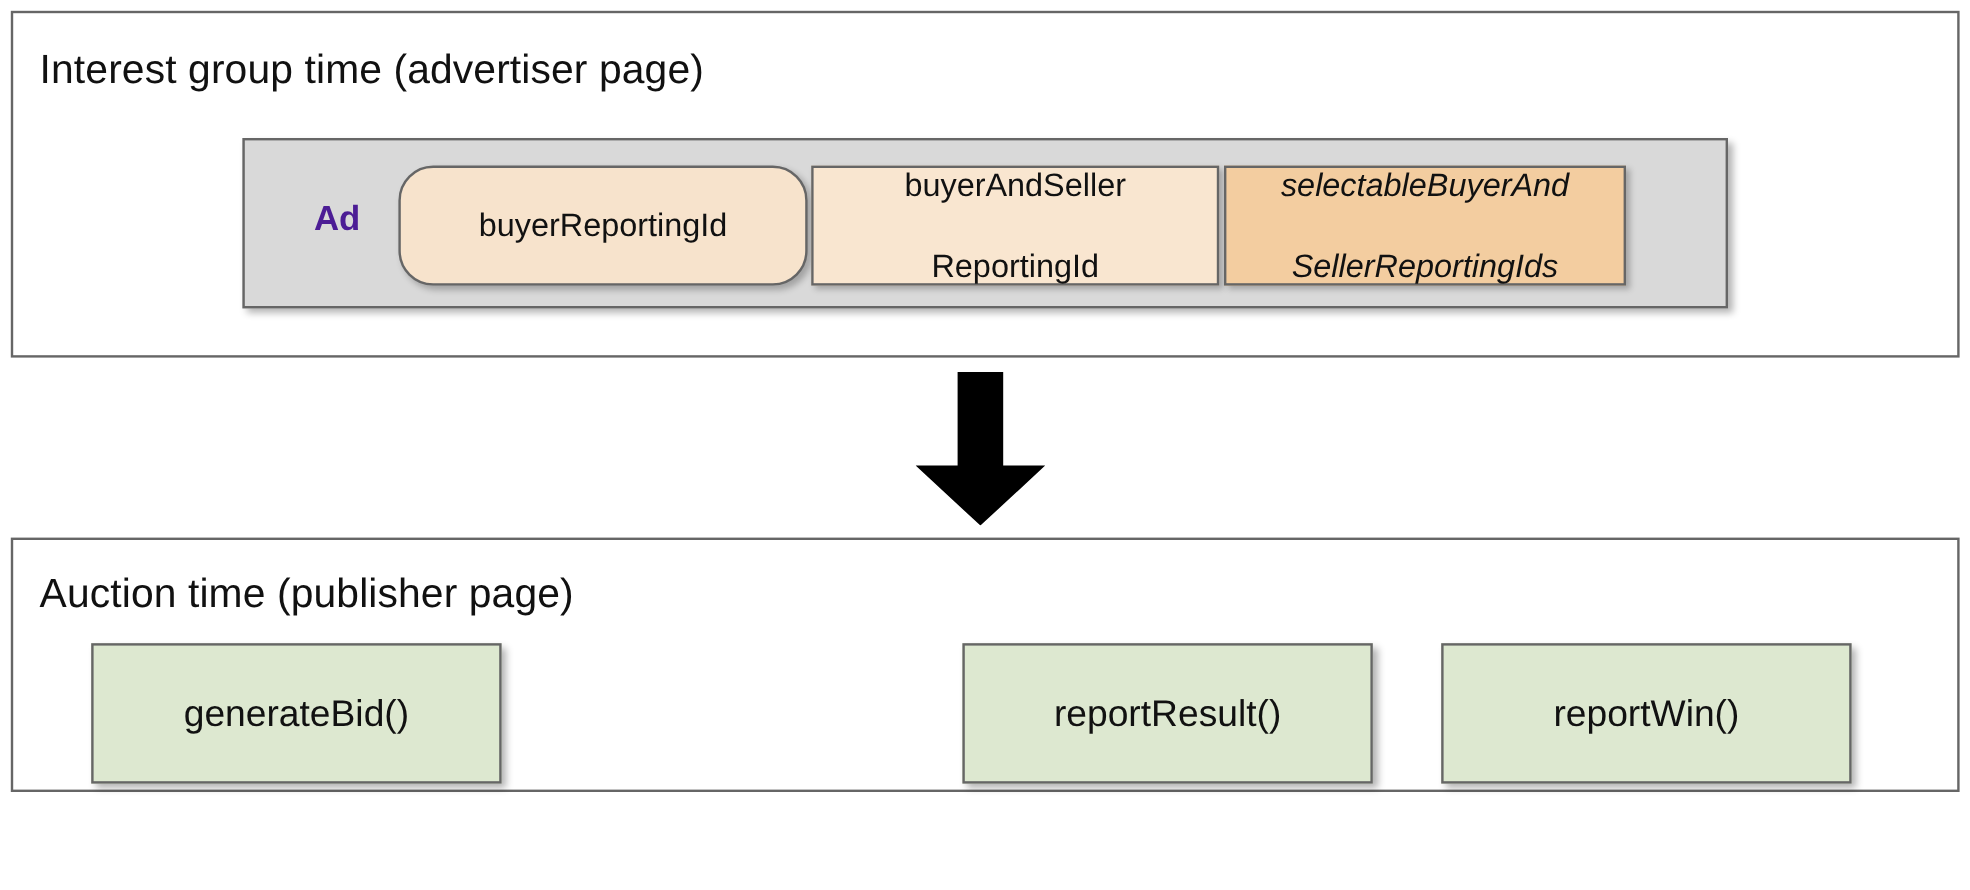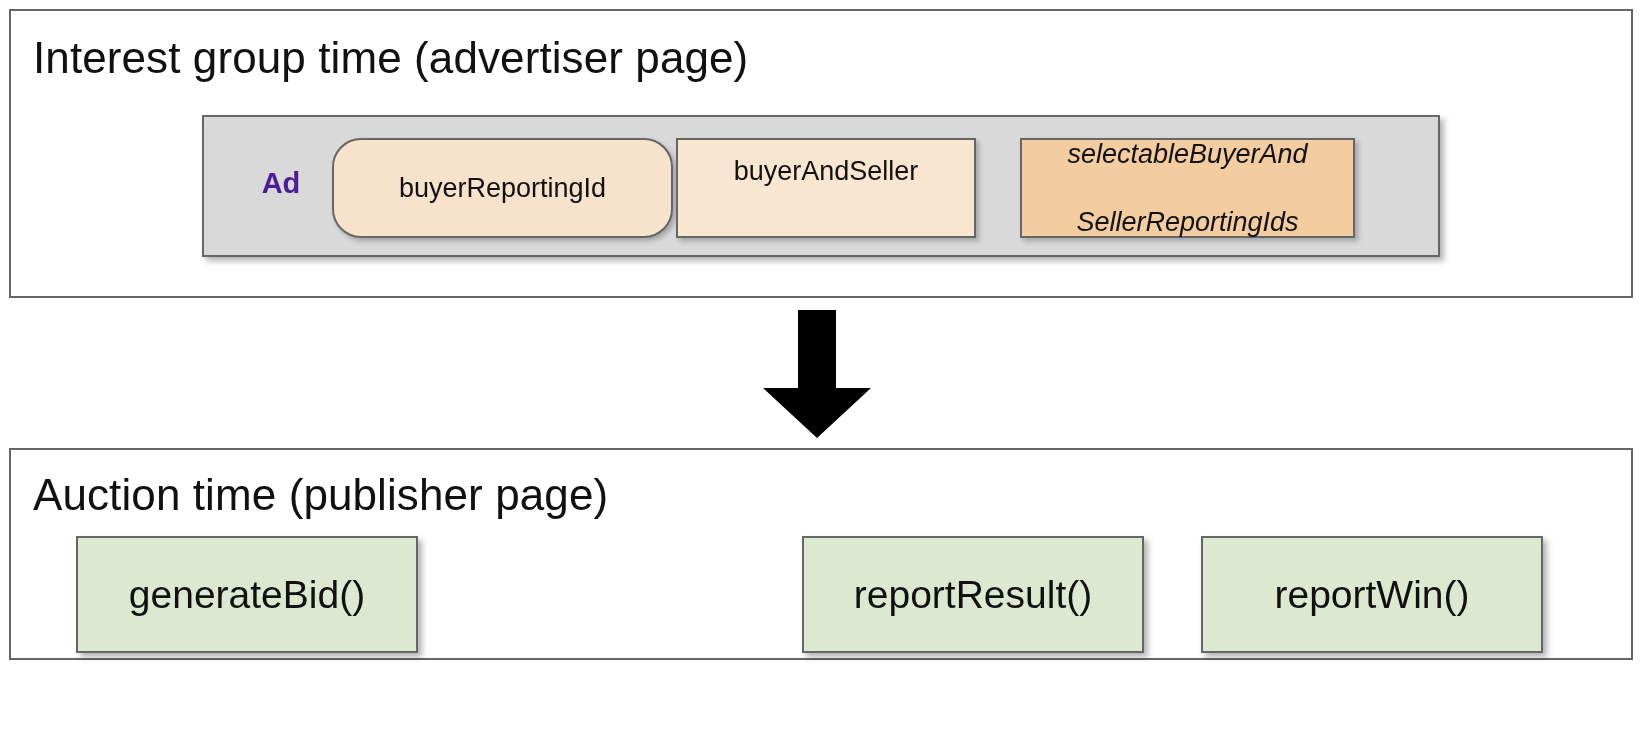--- a/index.html
+++ b/index.html
@@ -39,21 +39,21 @@
   }
   #panel-publisher {
     left: 9px;
     top: 448px;
     width: 1624px;
     height: 212px;
   }
 
   .panel-title {
     position: absolute;
-    font-size: 44px;
+    font-size: 34px;
     line-height: 40px;
     color: #111111;
     letter-spacing: 0.1px;
     white-space: nowrap;
   }
   #title-advertiser {
     left: 22px;
     top: 27px;
   }
   #title-publisher {
@@ -102,21 +102,21 @@
     box-shadow: 3px 3px 5px rgba(0,0,0,0.25);
   }
   #rep-box-0 {
     left: 128px;
     width: 341px;
     background: #f7e3cc;
     border-radius: 29px;
   }
   #rep-box-1 {
     left: 472px;
-    width: 300px;
+    width: 340px;
     background: #f9e6d0;
   }
   #rep-box-2 {
     left: 816px;
     width: 335px;
     background: #f3cda0;
     font-style: italic;
   }
   .rep-box span { display: block; padding: 0 10px; }
 
@@ -133,21 +133,21 @@
   .fn-box {
     position: absolute;
     top: 86px;            
     height: 117px;
     background: #dde8d0;
     border: 2px solid #666666;
     box-sizing: border-box;
     display: flex;
     align-items: center;
     justify-content: center;
-    font-size: 39px;
+    font-size: 31px;
     color: #111111;
     box-shadow: 4px 4px 6px rgba(0,0,0,0.30);
   }
   #fn-box-0 { left: 65px;   width: 342px; }
   #fn-box-1 { left: 456px;  width: 342px; }
   #fn-box-2 { left: 791px;  width: 342px; }
   #fn-box-3 { left: 1190px; width: 342px; }
 </style>
 </head>
 <body>
@@ -162,20 +162,21 @@
 
       <div id="ad-label">Ad</div>
 
       <div class="rep-box" id="rep-box-0">
         <span>buyerReportingId</span>
       </div>
 
       <div class="rep-box" id="rep-box-1">
         <span>
           <span>buyerAndSeller</span><br>
+          <span>ReportingId</span>
         </span>
       </div>
 
       <div class="rep-box" id="rep-box-2">
         <span>
           <span>selectableBuyerAnd</span><br>
           <span>SellerReportingIds</span>
         </span>
       </div>
 

